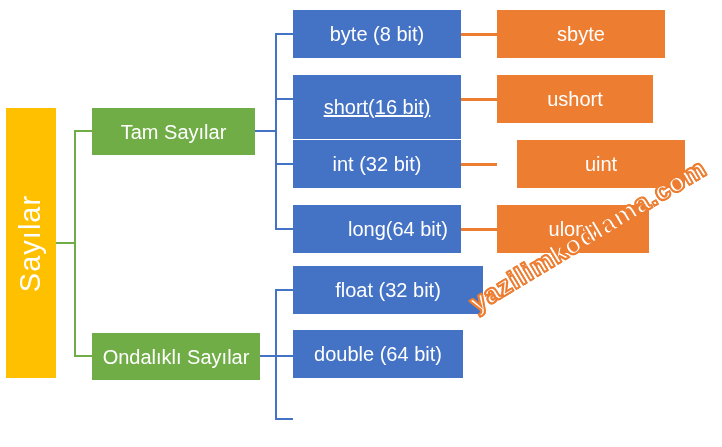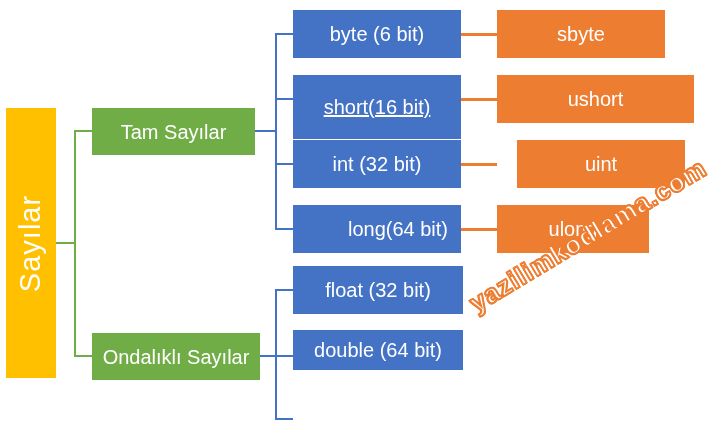--- a/index.html
+++ b/index.html
@@ -34,28 +34,28 @@
   .green-box { background: #70AD47; }
   .g-tam   { left: 92px; top: 108px; width: 163px; height: 47px; }
   .g-onda  { left: 92px; top: 333px; width: 168px; height: 47px; }
 
   
   .blue-box { background: #4472C4; }
   .b-byte    { left: 293px; top: 10px;  width: 168px; height: 48px; }
   .b-short   { left: 293px; top: 75px;  width: 168px; height: 64px; text-decoration: underline; }
   .b-int     { left: 293px; top: 140px; width: 168px; height: 48px; text-align: right; }
   .b-long    { left: 293px; top: 205px; width: 168px; height: 48px; padding-left: 42px; }
-  .b-float   { left: 293px; top: 266px; width: 170px; height: 48px; }
-  .b-double  { left: 293px; top: 330px; width: 170px; height: 40px; }
+  .b-float   { left: 293px; top: 266px; width: 190px; height: 48px; }
+  .b-double  { left: 293px; top: 330px; width: 170px; height: 48px; }
   .b-decimal { left: 293px; top: 394px; width: 170px; height: 48px; }
 
   
   .orange-box { background: #ED7D31; }
   .o-sbyte  { left: 497px; top: 10px;  width: 168px; height: 48px; }
-  .o-ushort { left: 497px; top: 75px;  width: 197px; height: 48px; }
+  .o-ushort { left: 497px; top: 75px;  width: 156px; height: 48px; }
   .o-uint   { left: 517px; top: 140px; width: 168px; height: 48px; }
   .o-ulong  { left: 497px; top: 205px; width: 152px; height: 48px; }
 
   
   .line { position: absolute; }
   .h2 { height: 2px; }
   .v2 { width: 2px; }
   .green-l  { background: #70AD47; }
   .blue-l   { background: #4472C4; }
   .orange-l { background: #ED7D31; }
@@ -139,21 +139,21 @@
   </div>
 
   <div class="node green-box g-tam">
     <span>Tam Sayılar</span>
   </div>
   <div class="node green-box g-onda">
     <span>Ondalıklı Sayılar</span>
   </div>
 
   <div class="node blue-box b-byte">
-    <span>byte (6 bit)</span>
+    <span>byte (8 bit)</span>
   </div>
   <div class="node blue-box b-short">
     <span>short(16 bit)</span>
   </div>
   <div class="node blue-box b-int">
     <span>int (32 bit)</span>
   </div>
   <div class="node blue-box b-long">
     <span>long(64 bit)</span>
   </div>

